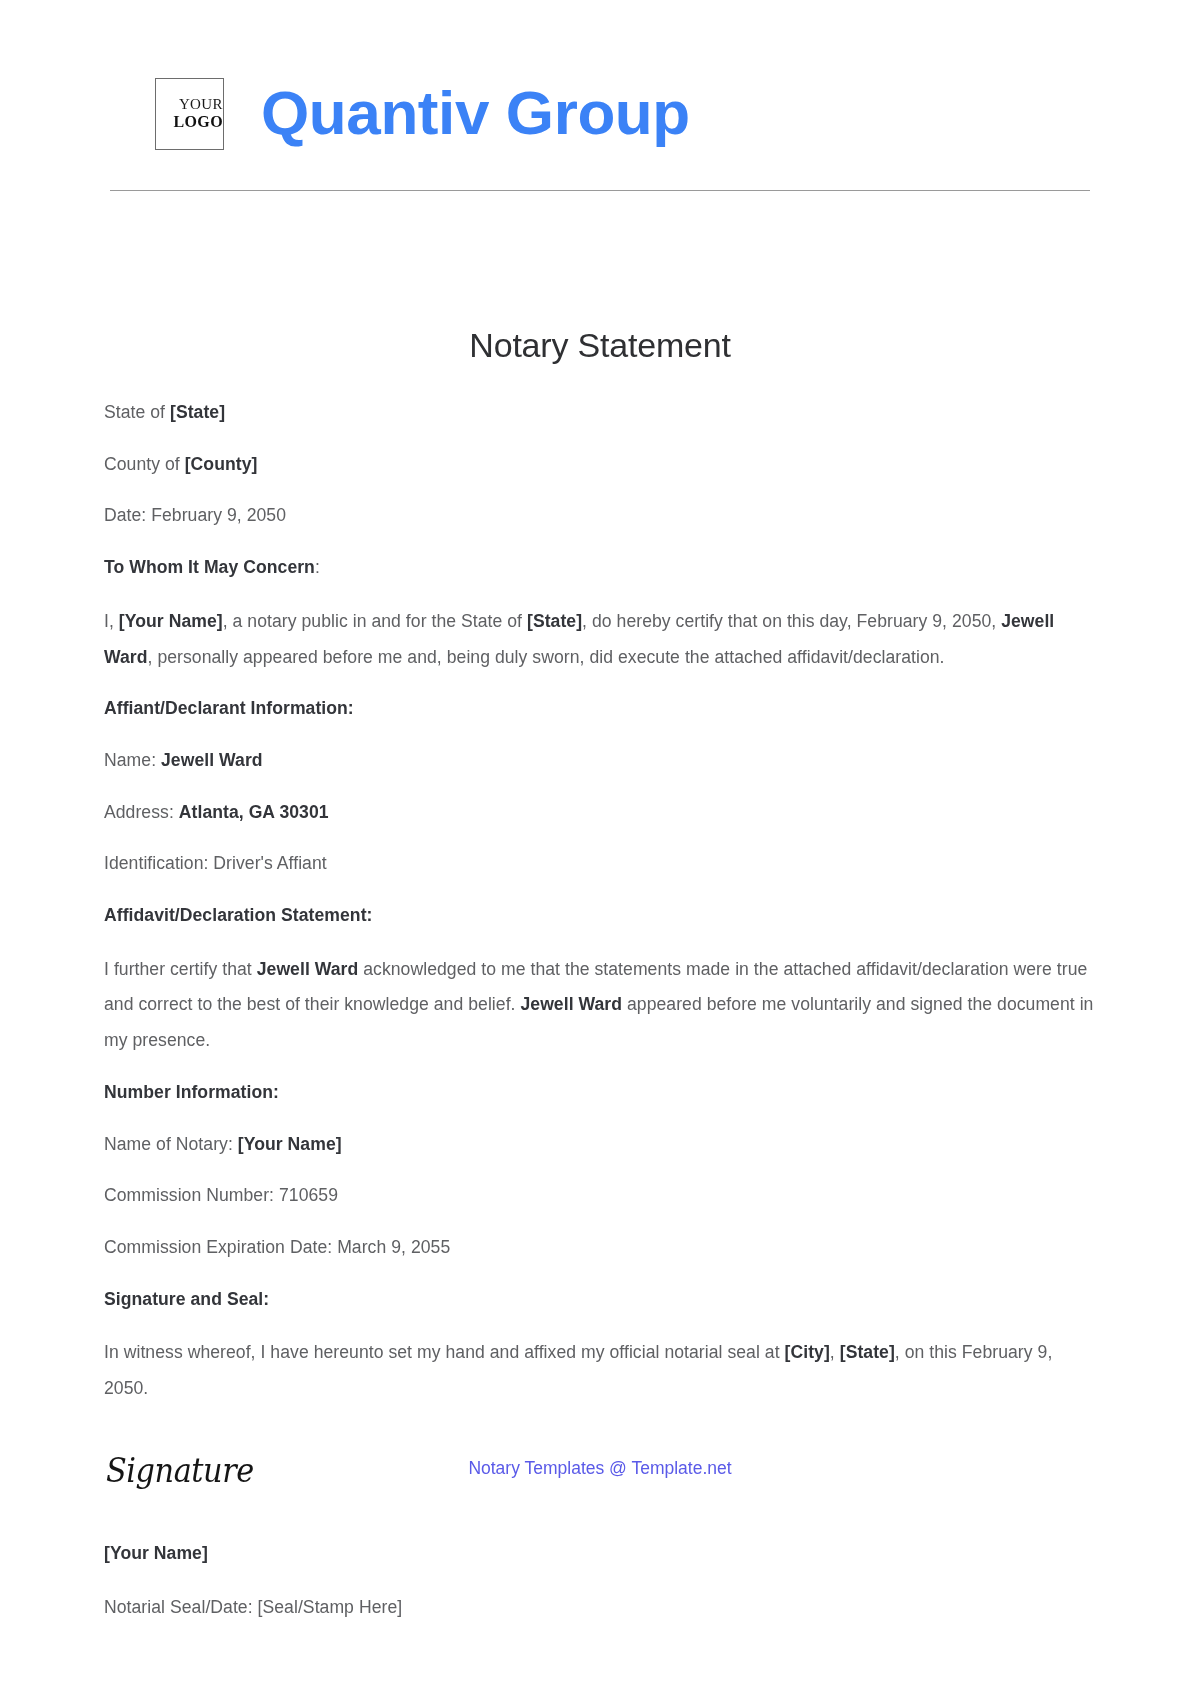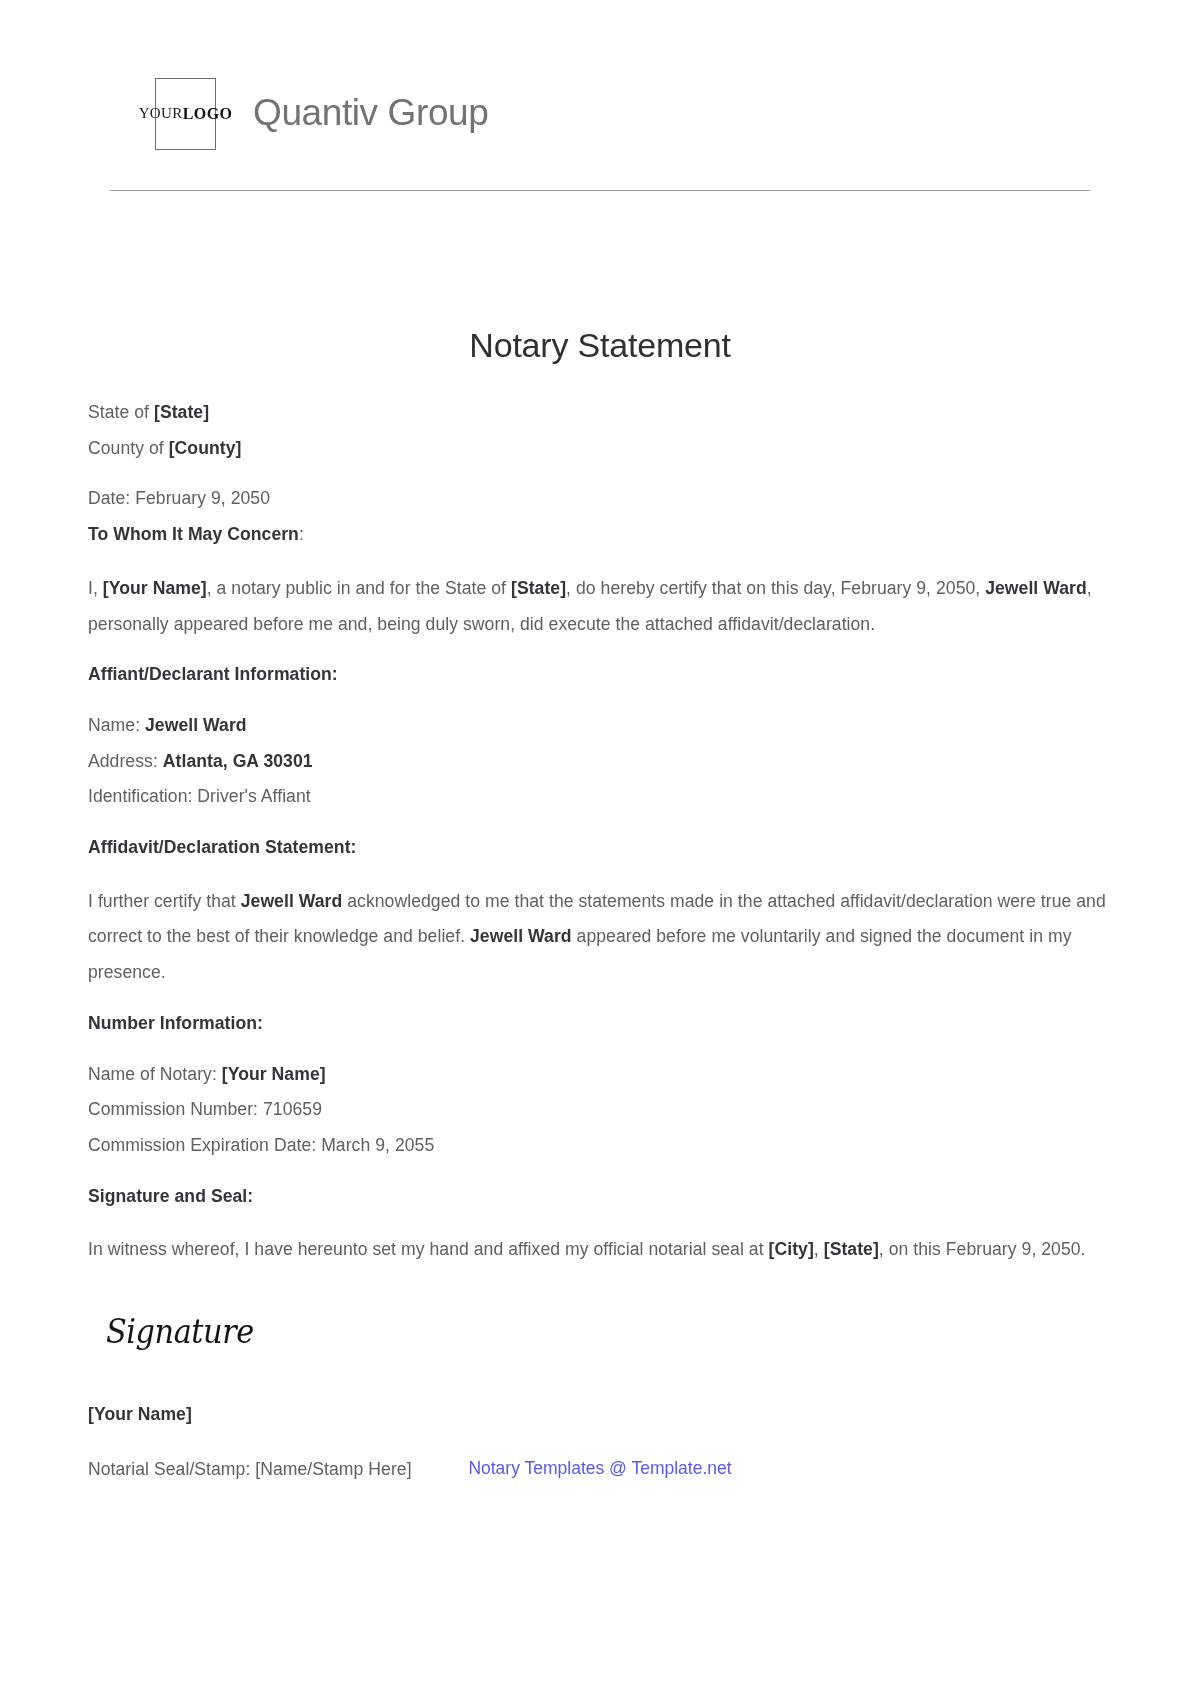--- a/index.html
+++ b/index.html
@@ -24,27 +24,27 @@
     position: relative;
   }
 
   
   .letterhead {
     display: flex;
     align-items: center;
     padding: 78px 0 0 155px;
   }
   .logo-box {
-    width: 61px;
+    width: 69px;
     height: 72px;
     border: 1px solid #6d6d6d;
     box-sizing: border-box;
     display: flex;
-    flex-direction: row;
-    align-items: center;
+    flex-direction: column;
+    align-items: flex-end;
     justify-content: center;
     flex: 0 0 auto;
     background: #fff;
   }
   .logo-line1 {
     font-family: "Liberation Serif", serif;
     font-size: 15px;
     letter-spacing: 0.4px;
     color: #1a1a1a;
     line-height: 1.15;
@@ -55,23 +55,23 @@
     font-weight: bold;
     letter-spacing: 0.4px;
     color: #111;
     line-height: 1.15;
   }
   .brand-block {
     margin-left: 37px;
     padding-bottom: 2px;
   }
   .brand-name {
-    font-size: 37px;
-    font-weight: 400;
-    color: #737373;
+    font-size: 62px;
+    font-weight: 700;
+    color: #3b82f6;
     letter-spacing: -0.4px;
     line-height: 1.05;
     white-space: nowrap;
   }
   .brand-contact {
     margin-top: 6px;
     font-size: 17.5px;
     color: #6e6e6e;
     letter-spacing: 0.1px;
     white-space: nowrap;
@@ -90,21 +90,21 @@
     font-weight: normal;
     color: #2f3033;
     margin: 135px 0 0 0;
     letter-spacing: -0.2px;
   }
   .content {
     padding: 0 88px 0 88px;
     margin-top: 30px;
   }
   .content p {
-    margin: 0;
+    margin: 16px;
     font-size: 17.6px;
     line-height: 1.63;
     color: #5f6063;
     letter-spacing: 0.05px;
   }
   .content p.tight {
     line-height: 2.03;
   }
   .content p b {
     color: #33353a;
@@ -205,21 +205,21 @@
     <p class="tight">Commission Expiration Date: March 9, 2055</p>
 
     <p class="tight heading-line"><b>Signature and Seal:</b></p>
 
     <p class="para"><span>In witness whereof, I have hereunto set my hand and affixed my official notarial seal at </span><b>[City]</b><span>, </span><b>[State]</b><span>, on this February 9, 2050.</span></p>
 
     <div class="signature">Signature</div>
 
     <p class="tight sig-name"><b>[Your Name]</b></p>
 
-    <p class="tight seal-line">Notarial Seal/Stamp: [Name/Stamp Here]</p>
+    <p class="tight seal-line">Notarial Seal/Date: [Seal/Stamp Here]</p>
 
   </div>
 
   <div class="footer">
     <a href="#">Notary Templates</a>
     <span class="sep">@</span>
     <a href="#">Template.net</a>
   </div>
 
 </div>

